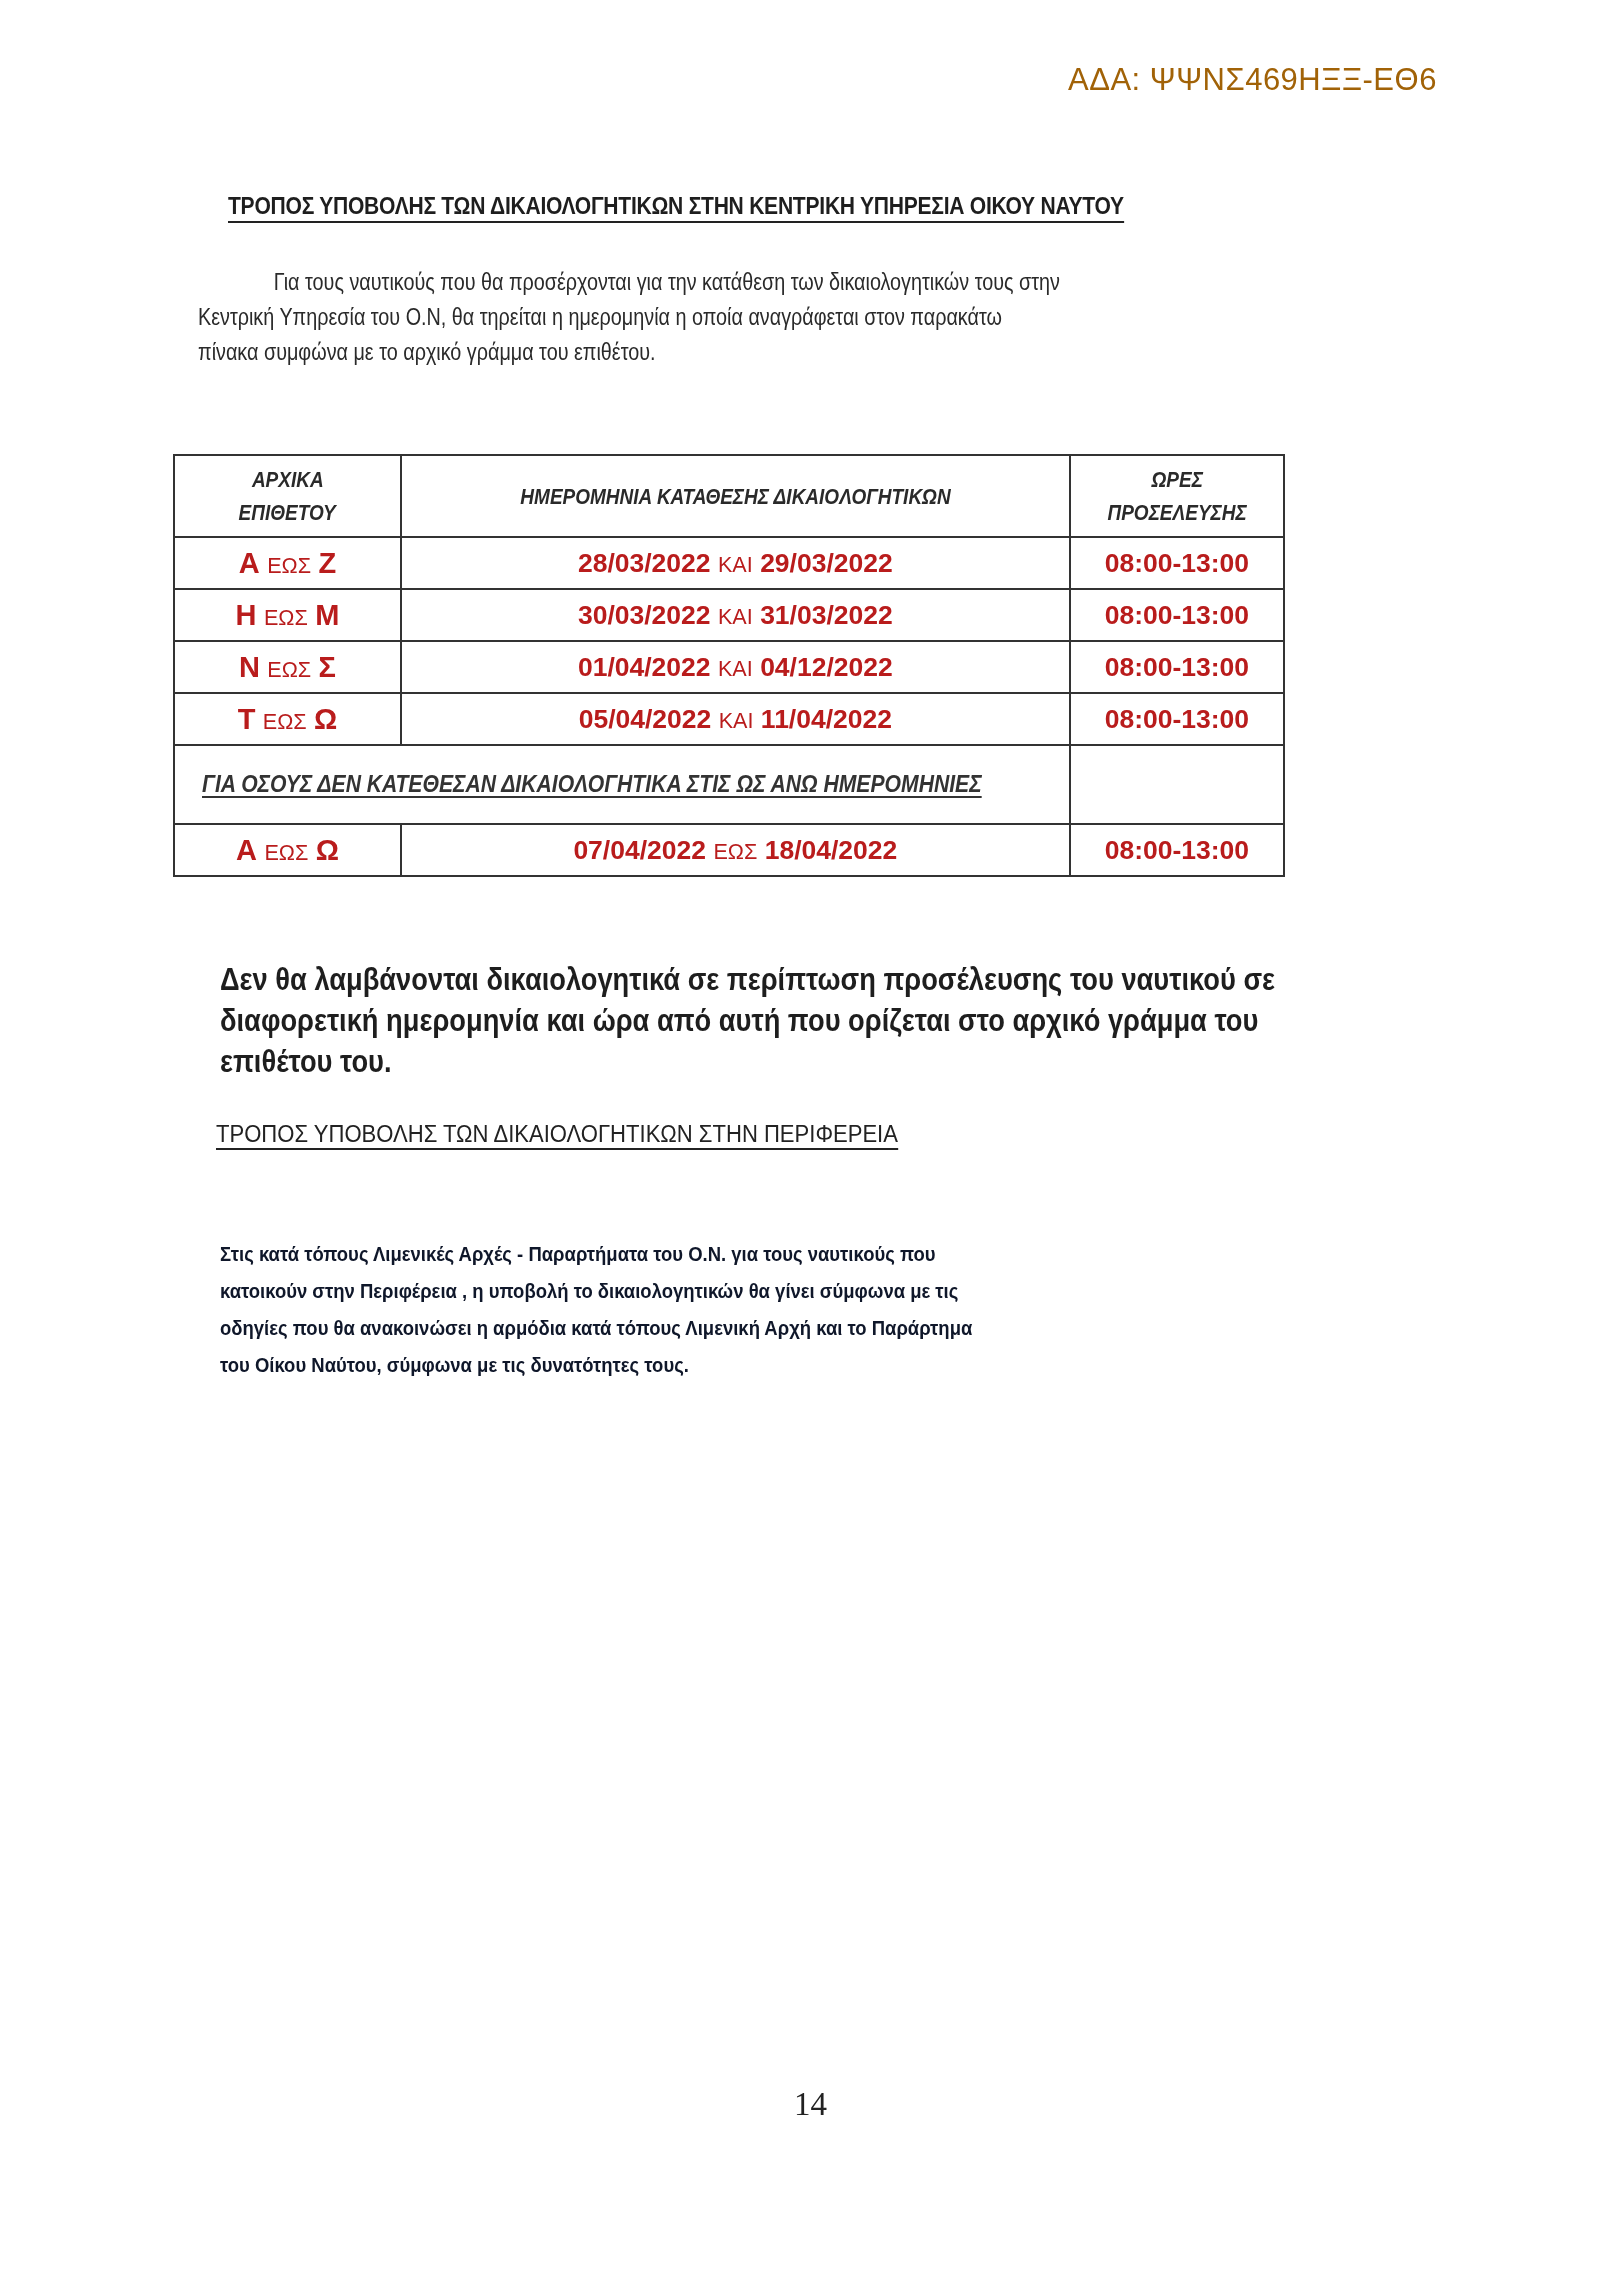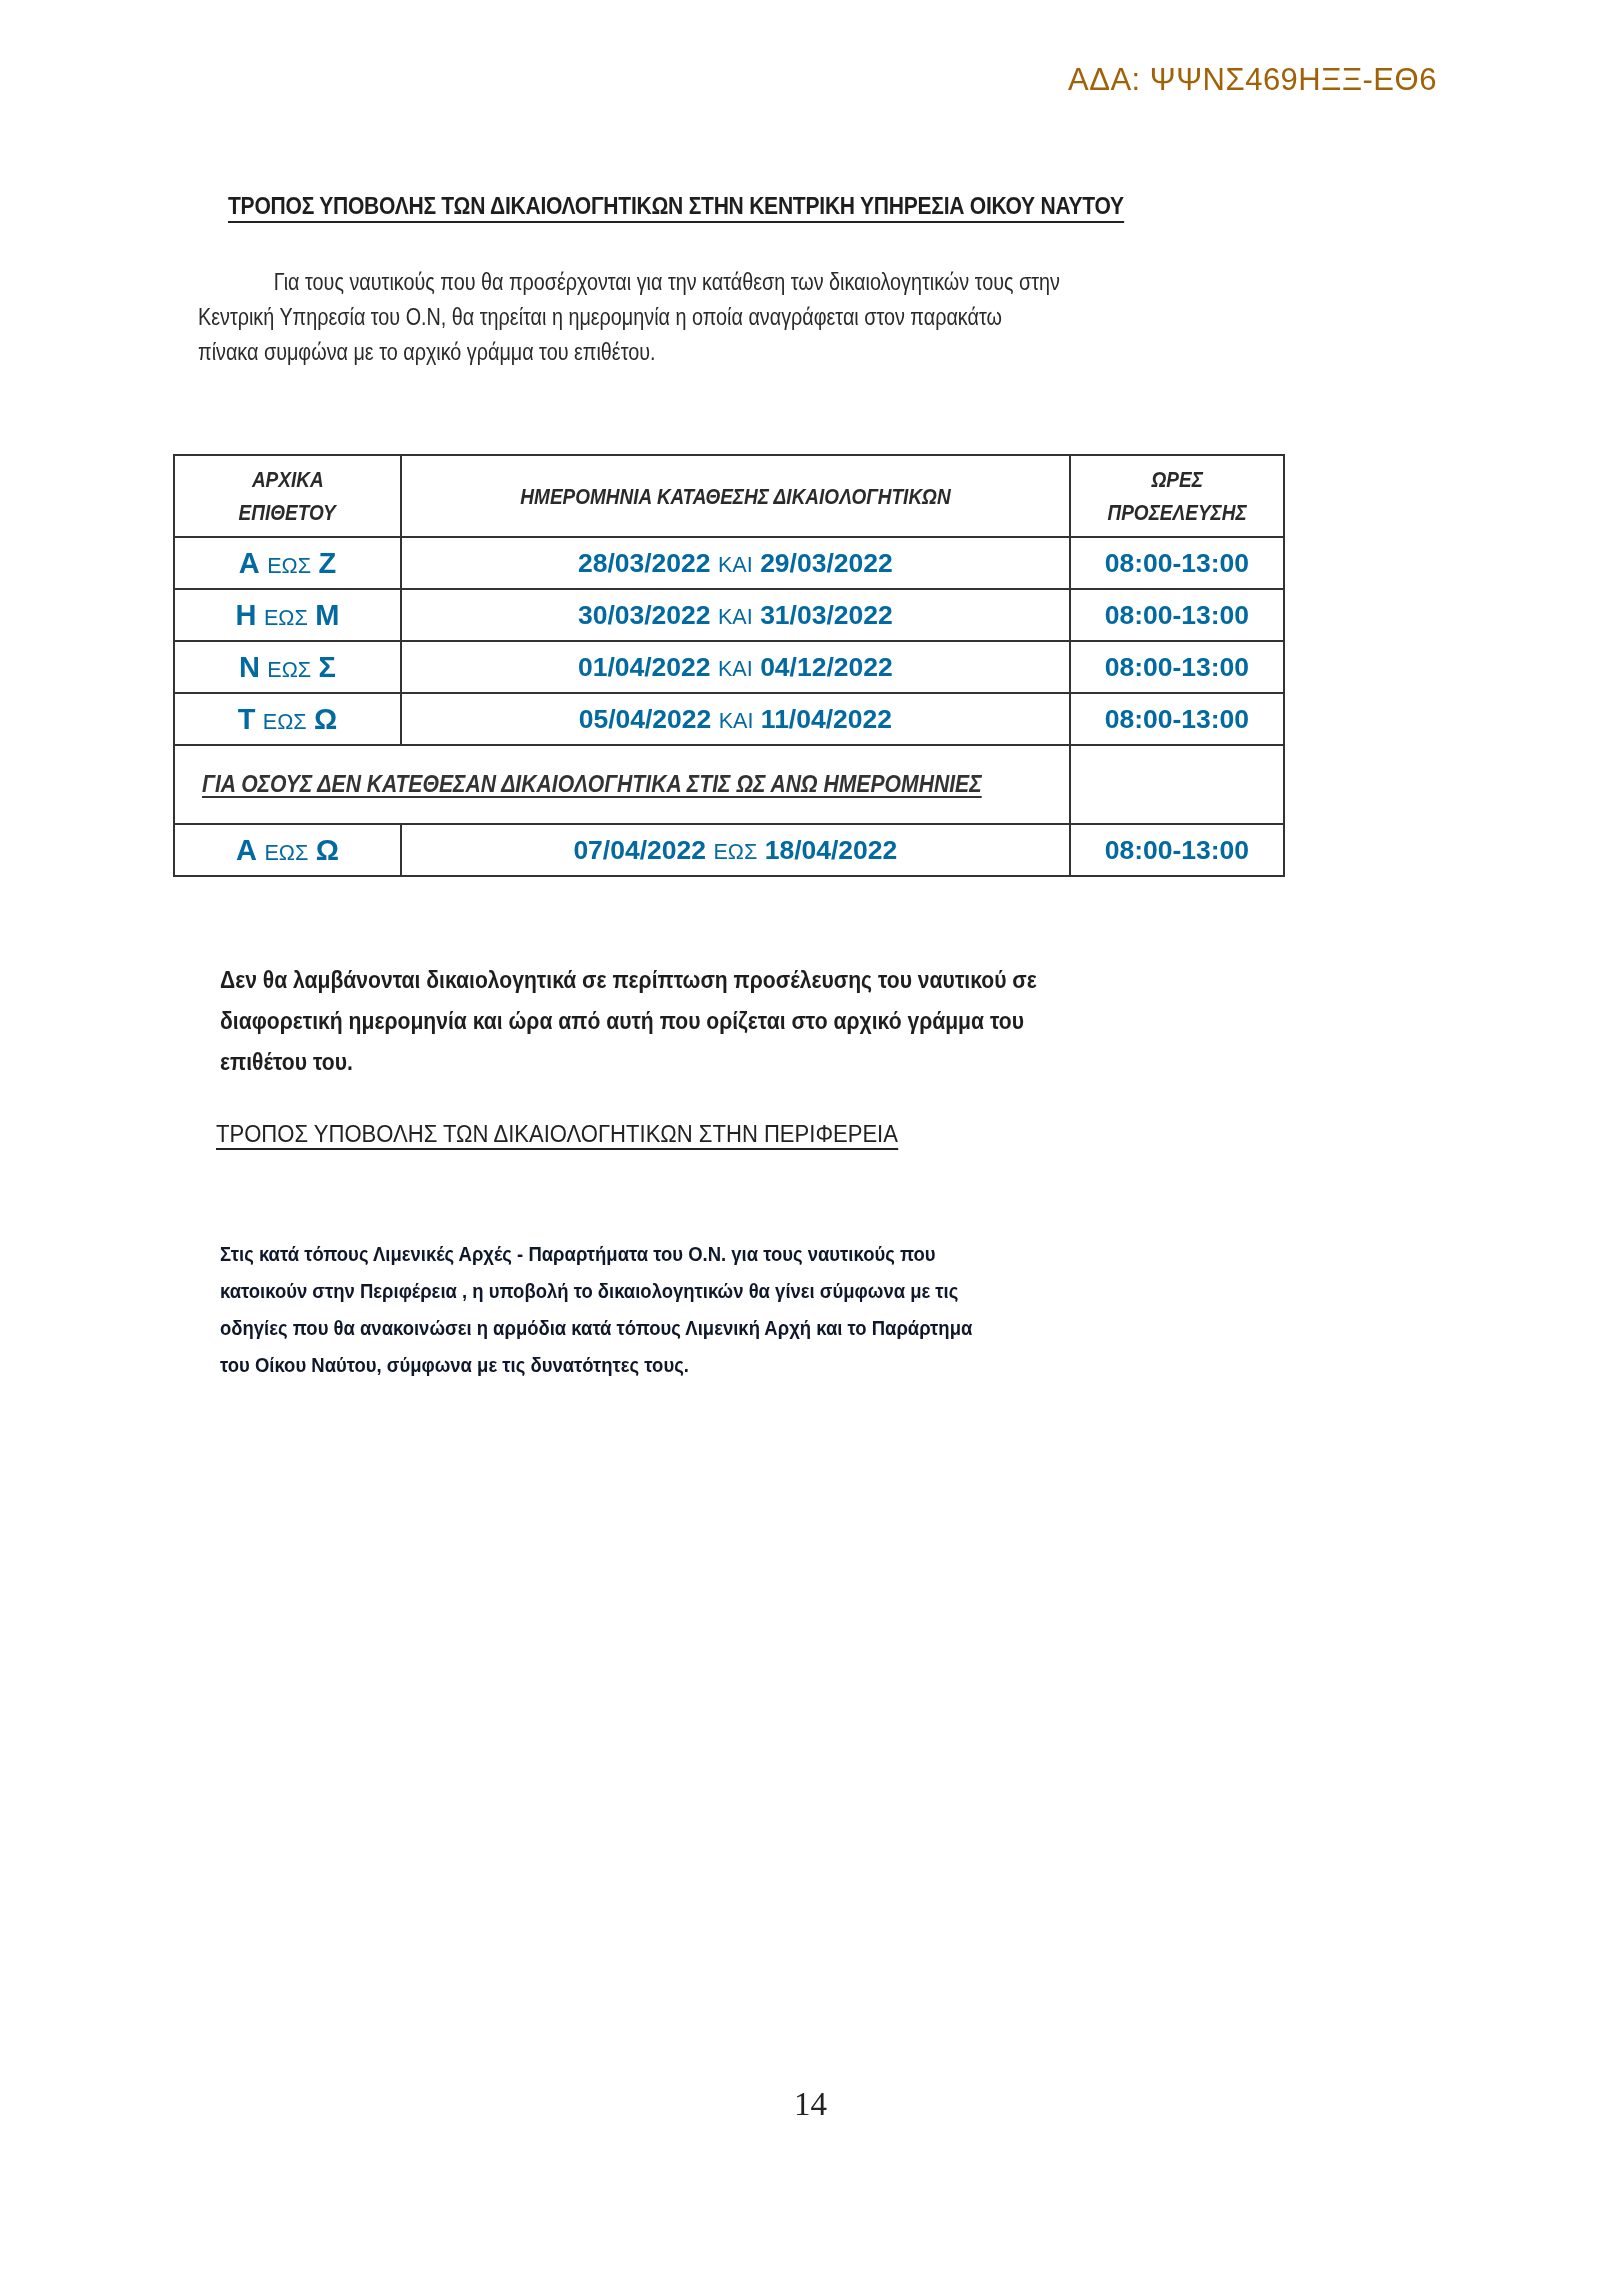--- a/index.html
+++ b/index.html
@@ -9,27 +9,27 @@
   .intro { position: absolute; left: 198px; top: 265px; width: 1206px; font-size: 23px; line-height: 35px; color: #2a2a2a; }
   .intro p { margin: 0; white-space: nowrap; transform: scaleX(0.86); transform-origin: left top; }
   .intro p.first { padding-left: 88px; }
 
   table.sched { position: absolute; left: 173px; top: 454px; width: 1112px; border-collapse: collapse; }
   table.sched td, table.sched th { border: 2px solid #333; text-align: center; padding: 0; }
   th { font-style: italic; font-weight: bold; font-size: 21.6px; color: #2a2a2a; height: 80px; line-height: 33px; }
   th span { display: inline-block; transform: scaleX(0.88); }
   td.c1 { width: 225px; }
   td.c3 { width: 282px; }
-  tr.row td { height: 50px; font-weight: bold; font-size: 26.5px; color: #0369a1; }
+  tr.row td { height: 50px; font-weight: bold; font-size: 26.5px; color: #b91c1c; }
   .big { font-size: 29px; font-weight: bold; }
   .small { font-size: 21.6px; font-weight: normal; }
   td.note { height: 77px; text-align: left !important; padding-left: 27.4px !important; font-style: italic; }
   td.note span { font-weight: bold; font-size: 23.5px; text-decoration: underline; text-decoration-thickness: 2px; text-underline-offset: 3.9px; color: #333; display: inline-block; transform: scaleX(0.9); transform-origin: left center; white-space: nowrap; }
 
-  .warn { position: absolute; left: 220px; top: 959px; font-weight: bold; font-size: 24px; line-height: 41px; color: #1e1e1e; }
+  .warn { position: absolute; left: 220px; top: 959px; font-weight: bold; font-size: 31px; line-height: 41px; color: #1e1e1e; }
   .warn p { margin: 0; white-space: nowrap; transform: scaleX(0.88); transform-origin: left top; }
   .h2 { position: absolute; left: 216px; top: 1119px; font-size: 24.5px; white-space: nowrap; border-bottom: 2.9px solid #222; line-height: 1.2; transform: scaleX(0.9); transform-origin: left top; color: #222; }
   .region { position: absolute; left: 220px; top: 1235px; width: 1176px; font-weight: bold; font-size: 21px; line-height: 37px; color: #0f172a; }
   .region p { margin: 0; white-space: nowrap; transform: scaleX(0.88); transform-origin: left top; }
   .pagenum { position: absolute; left: 794px; top: 2086px; font-family: "Liberation Serif", serif; font-size: 33px; color: #222; }
 </style>
 </head>
 <body>
 
 <div class="ada">ΑΔΑ: ΨΨΝΣ469ΗΞΞ-ΕΘ6</div>

